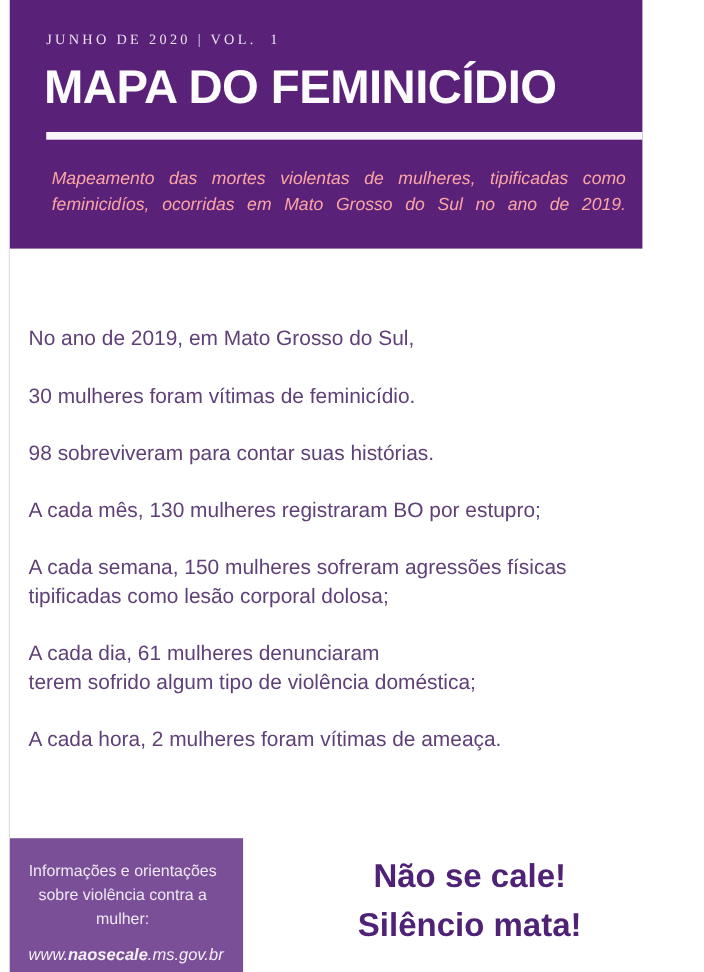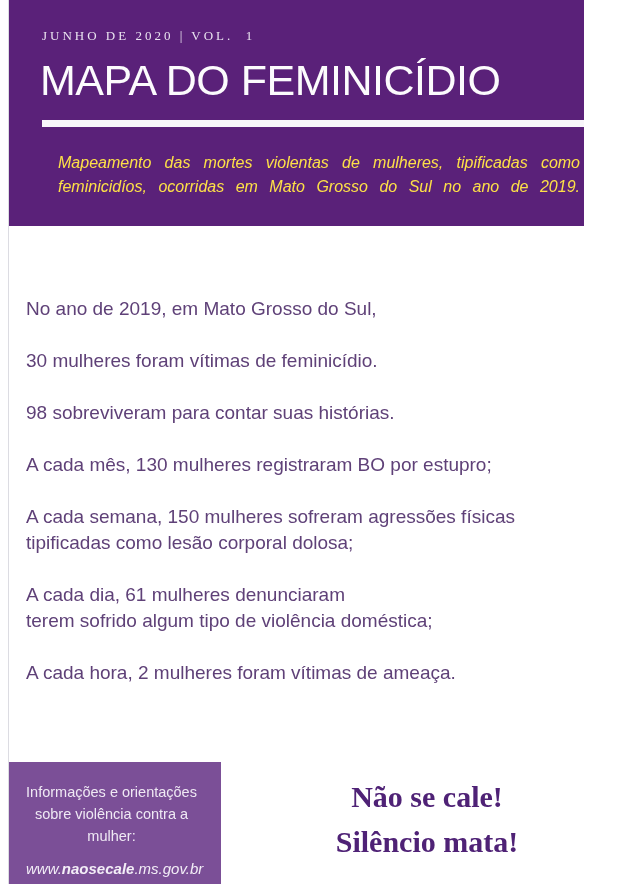--- a/index.html
+++ b/index.html
@@ -27,31 +27,31 @@
     background: #5a2179;
   }
   .eyebrow {
     position: absolute; left: 33px; top: 28px;
     font-family: "Liberation Serif", serif;
     font-size: 13px; letter-spacing: 3px; color: #eae4f0;
     white-space: pre;
   }
   .masthead-title {
     position: absolute; left: 31px; top: 56px; width: 580px;
-    font-size: 43px; font-weight: normal; letter-spacing: -0.5px;
+    font-size: 43px; font-weight: bold; letter-spacing: -0.5px;
     color: #fcfbfd;
   }
   .title-divider {
     position: absolute; left: 33px; top: 120px; width: 555px; height: 7px;
     background: #f8f6fa;
   }
   .masthead-subtitle {
-    position: absolute; left: 49px; top: 151px; width: 522px;
+    position: absolute; left: 38px; top: 151px; width: 522px;
     font-style: italic; font-size: 16px; line-height: 24px;
-    color: #fde047;
+    color: #fca5a5;
     text-align: justify; text-align-last: justify;
   }
 
   
   .stats {
     position: absolute; left: 26px; top: 296px; width: 624px;
   }
   .stat-line {
     font-size: 19px; line-height: 26px; color: #5f4178;
     margin-bottom: 26px;
@@ -70,21 +70,21 @@
   .info-box-url {
     margin-top: 13px;
     font-style: italic; font-size: 15px; color: #f3eef7; text-align: center;
   }
   .info-box-url .url-bold { font-weight: bold; }
 
   
   .slogan {
     position: absolute; left: 221px; top: 774px; width: 412px;
     text-align: center;
-    font-family: Liberation Serif, serif;
+    font-family: Liberation Sans, sans-serif;
     font-weight: bold; font-size: 30px; line-height: 45px;
     color: #4f2276;
   }
 </style>
 </head>
 <body>
 
 <div class="page">
 
   <div class="left-strip"></div>

